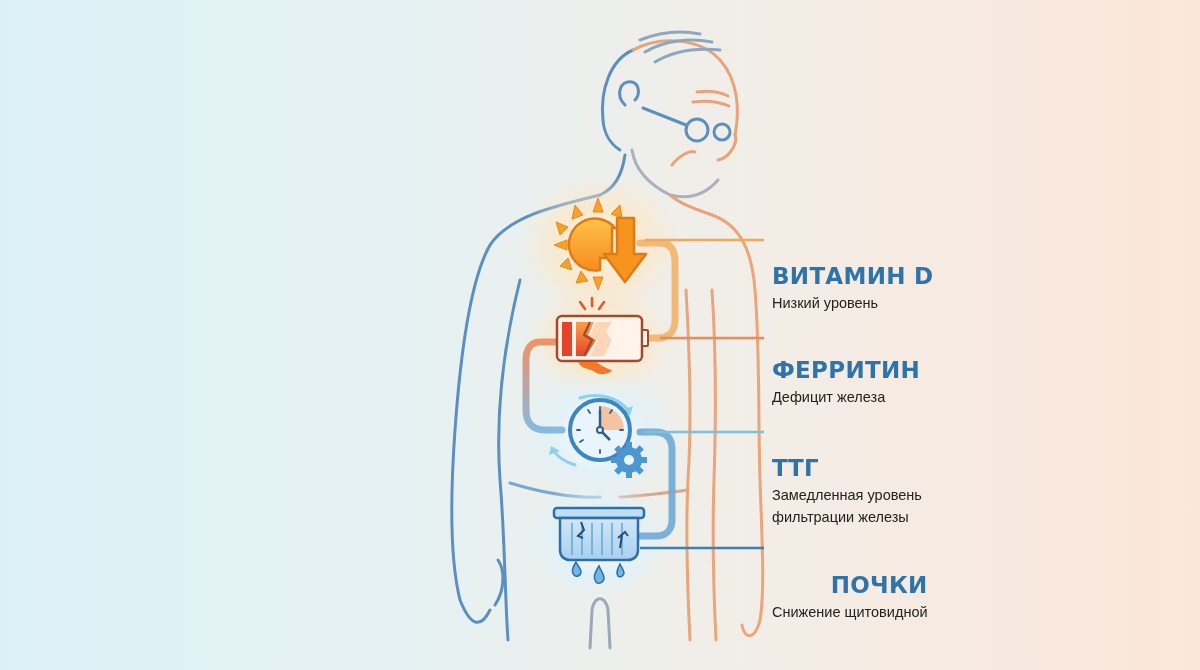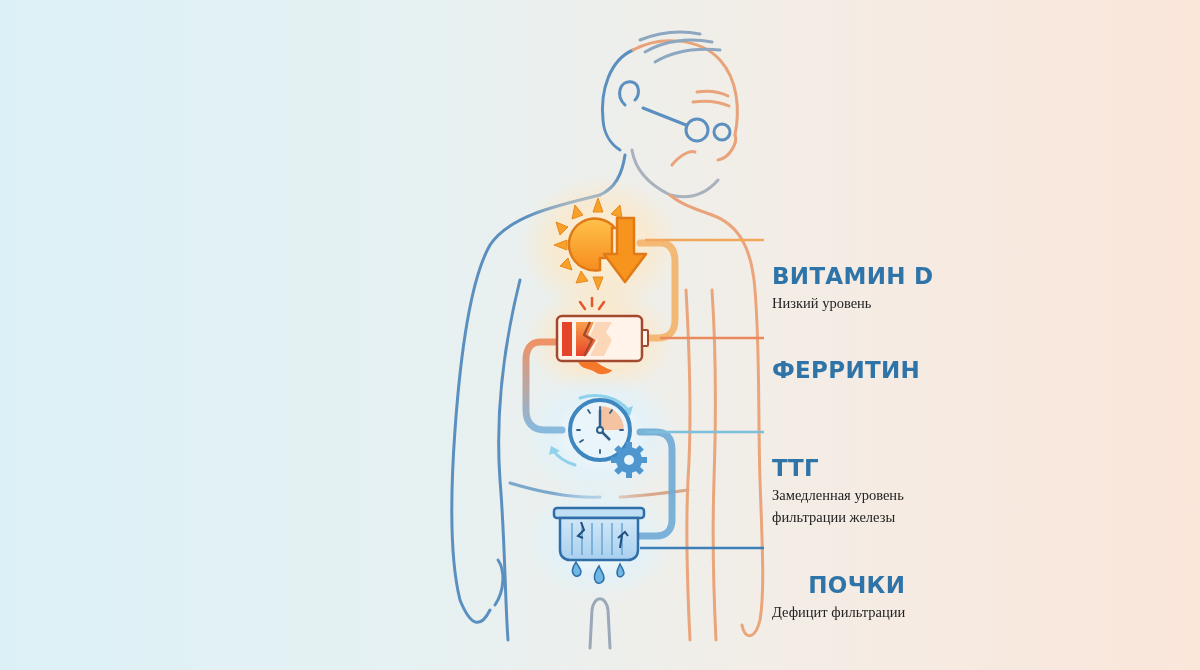--- a/index.html
+++ b/index.html
@@ -2,21 +2,21 @@
 <html><head>
 <meta charset="utf-8">
 <style>
   html,body{margin:0;padding:0;}
   body{width:1200px;height:670px;overflow:hidden;position:relative;
     background:linear-gradient(90deg,#dcf1f7 0%,#e6f1f2 35%,#f3ede6 65%,#fbe6da 100%);
     font-family:"Liberation Sans","DejaVu Sans",sans-serif;}
   #figure{position:absolute;left:0;top:0;width:1200px;height:670px;}
   .label{position:absolute;left:772px;}
   .label .title{font-family:"DejaVu Sans","Liberation Sans",sans-serif;font-weight:bold;font-size:23px;color:#2f74a8;letter-spacing:0.3px;line-height:28px;margin-top:36px;}
-  .label .desc{font-family:Liberation Serif, serif;font-size:14.5px;color:#222;line-height:22px;margin-top:2px;}
+  .label .desc{font-family:Liberation Sans, sans-serif;font-size:14.5px;color:#222;line-height:22px;margin-top:2px;}
 </style>
 </head>
 <body>
 
 <svg id="figure" viewBox="0 0 1200 670" xmlns="http://www.w3.org/2000/svg">
   <defs>
     <linearGradient id="bodyGrad" x1="0" y1="0" x2="1" y2="0">
       <stop offset="0" stop-color="#5b8fbf"></stop>
       <stop offset="0.52" stop-color="#8aa6c4"></stop>
       <stop offset="0.6" stop-color="#e3a37e"></stop>
@@ -187,24 +187,25 @@
     <path d="M620 564 C617 570 616 573 618 576 C620 578 624 576 624 573 C624 570 622 568 620 564 Z" fill="#6fb7e5" stroke="#2f6ea6" stroke-width="1.5"></path>
   </g>
 </svg>
 
 <div class="label" style="top:226px;">
   <div class="title">ВИТАМИН D</div>
   <div class="desc">Низкий уровень</div>
 </div>
 <div class="label" style="top:320px;">
   <div class="title">ФЕРРИТИН</div>
+  <div class="desc">Дефицит железа</div>
 </div>
 <div class="label" style="top:418px;">
   <div class="title">ТТГ</div>
   <div class="desc">
     <div>Замедленная уровень</div>
     <div>фильтрации железы</div>
   </div>
 </div>
 <div class="label" style="top:535px;text-align:right;">
   <div class="title">ПОЧКИ</div>
-  <div class="desc">Дефицит фильтрации</div>
+  <div class="desc">Снижение щитовидной</div>
 </div>
 
 </body></html>

